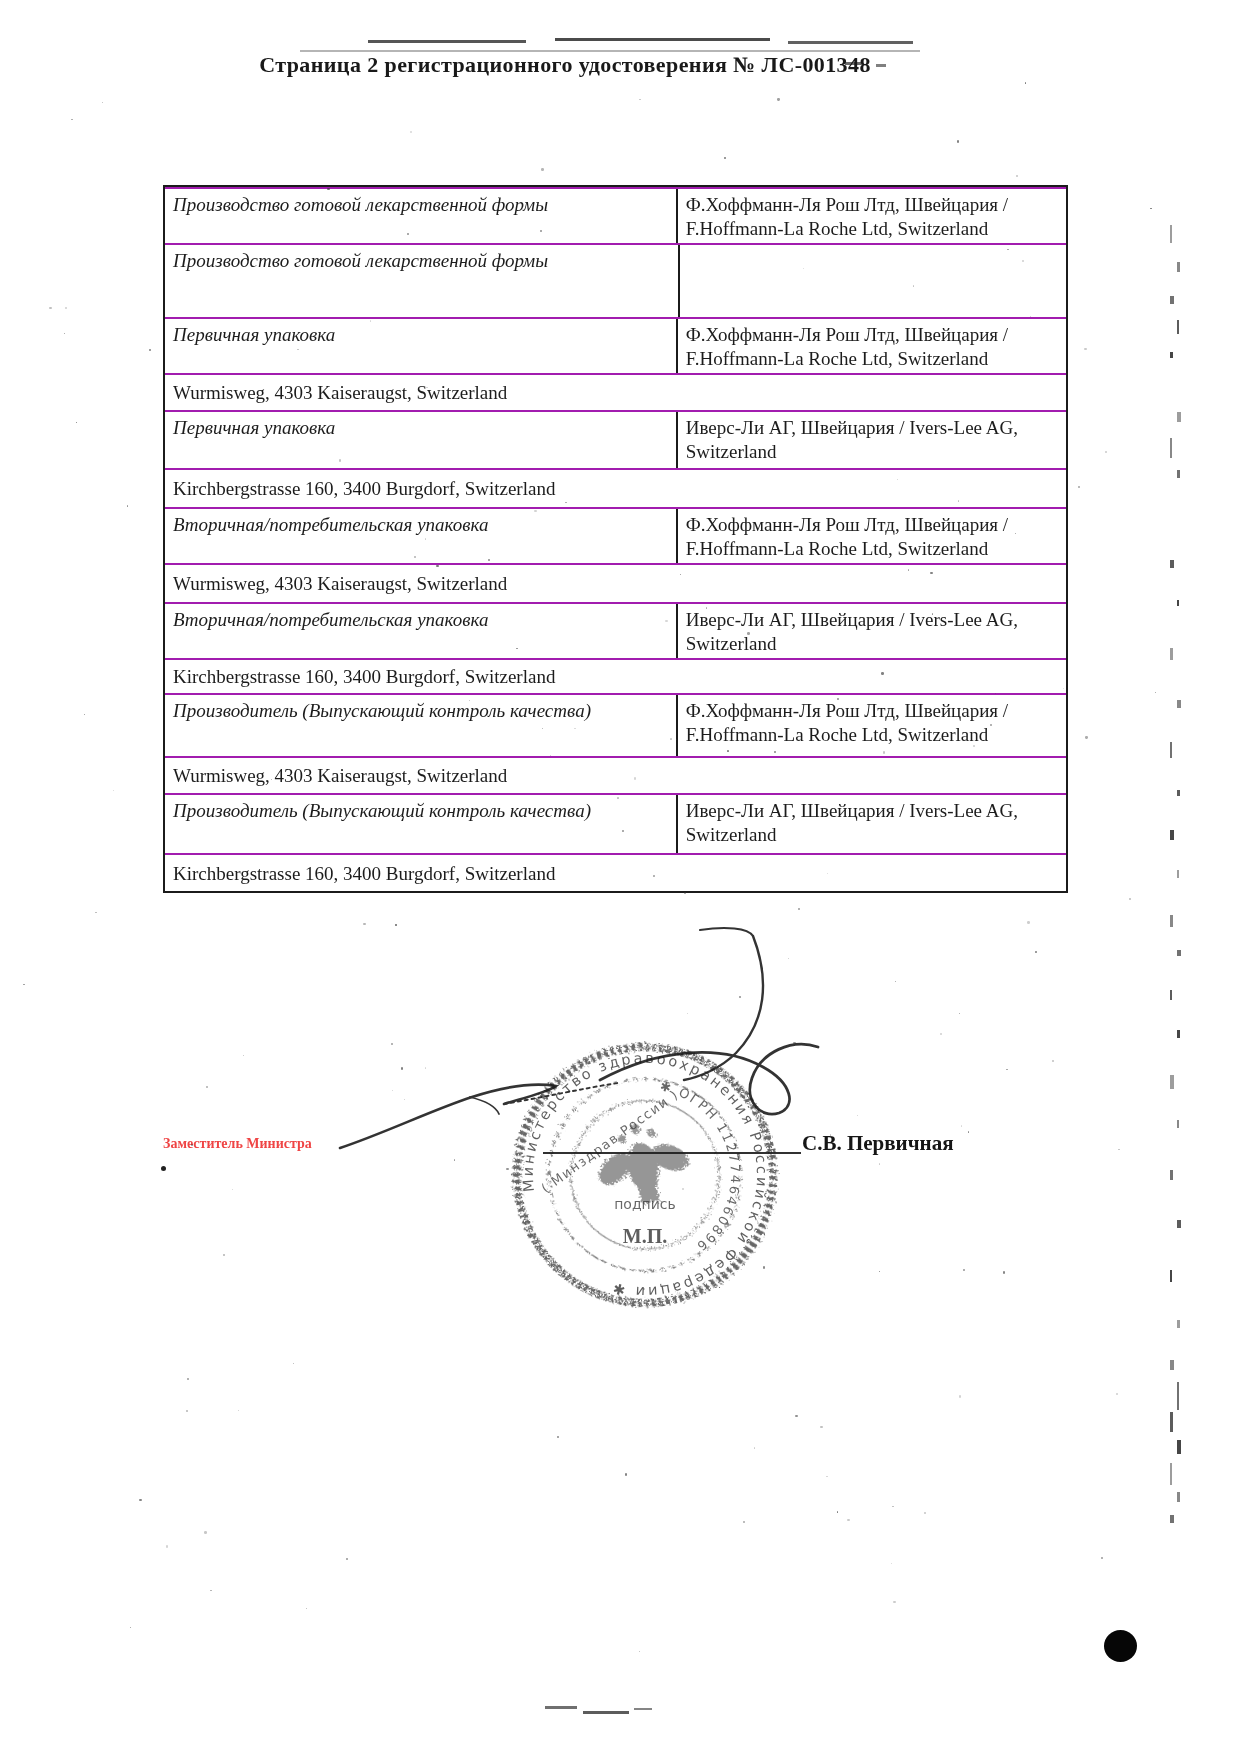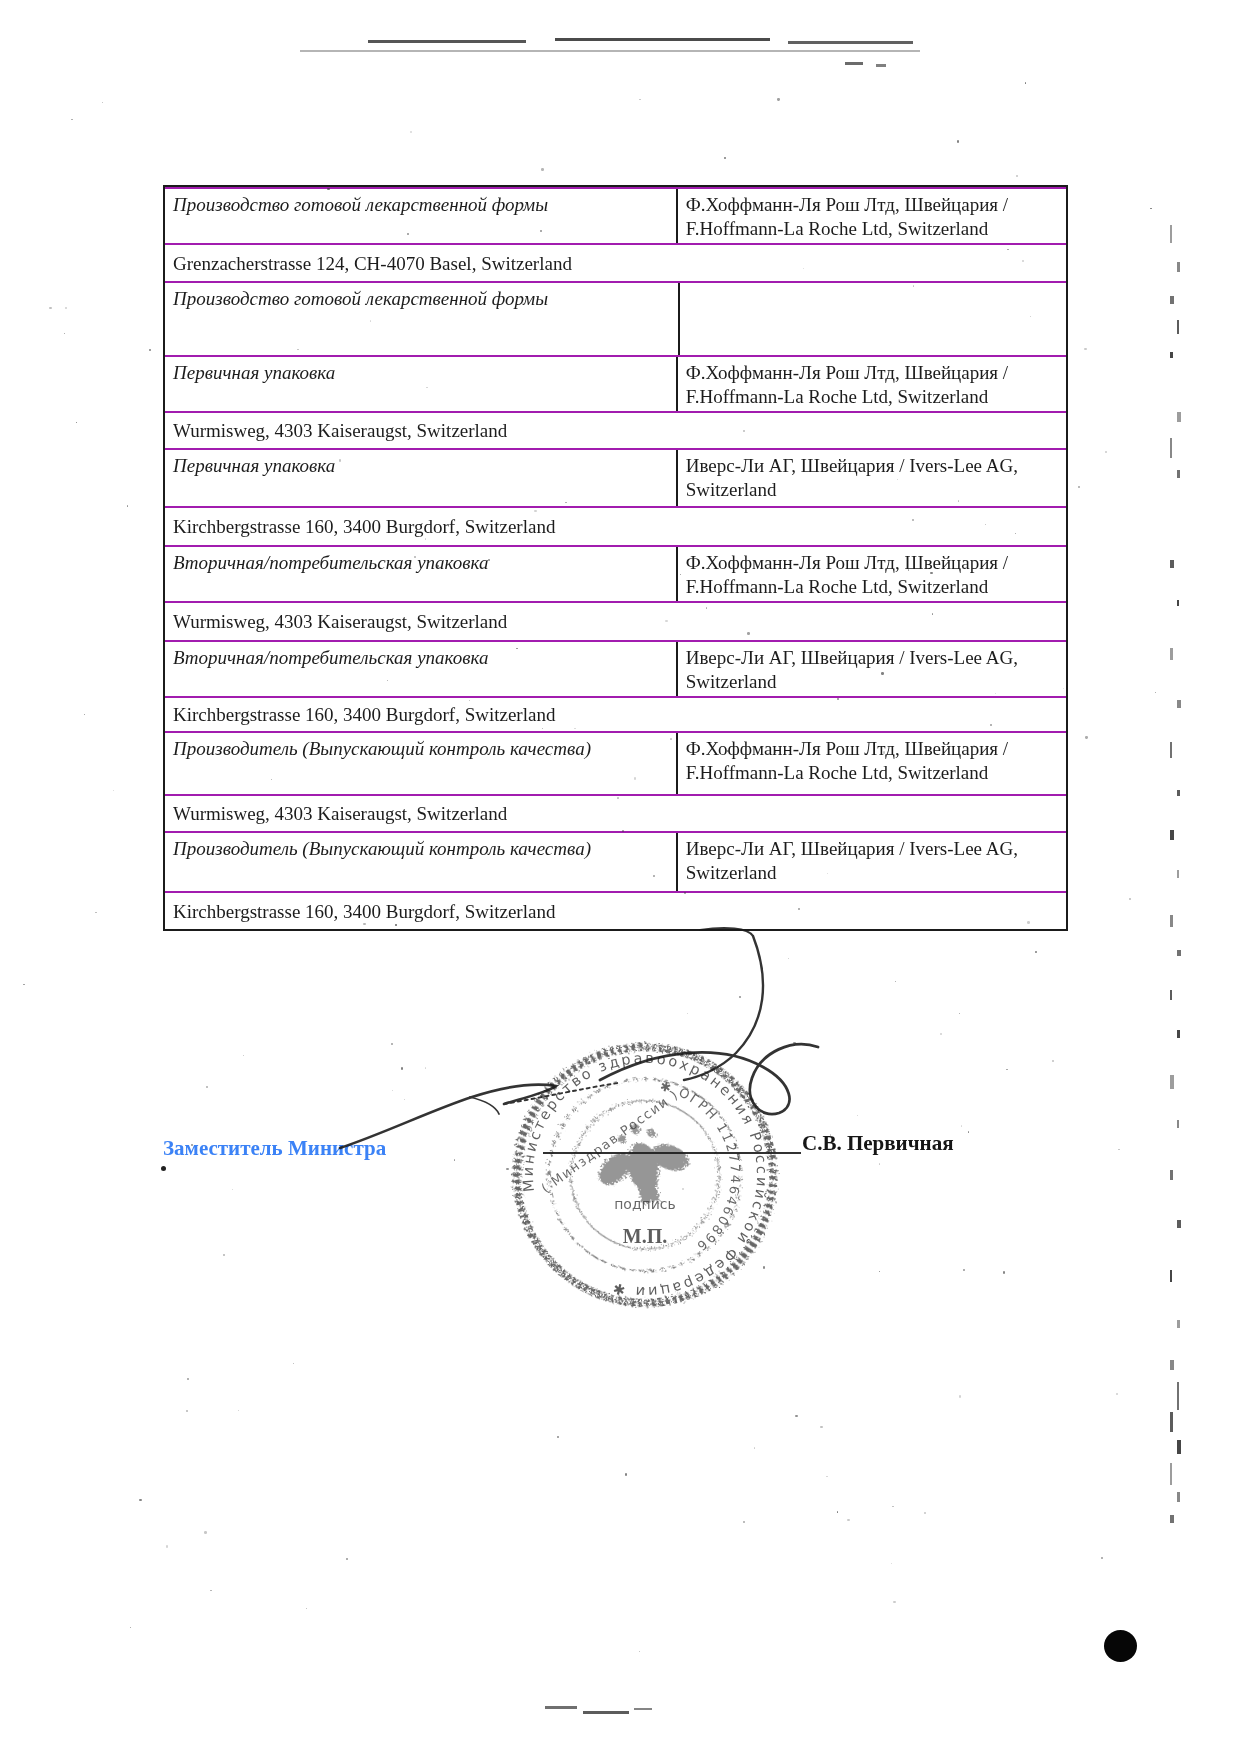--- a/index.html
+++ b/index.html
@@ -15,21 +15,21 @@
   .t-header{box-sizing:border-box;min-height:83px;padding:3px 8px 2px 8px;
             font-weight:bold;font-size:19px;line-height:25px;}
   .t-row{box-sizing:border-box;display:flex;border-top:2px solid #a21caf;}
   .cell-stage{box-sizing:border-box;width:515px;border-right:2px solid #1b1b1b;
               padding:4px 10px 2px 8px;font-style:italic;font-size:19px;line-height:24px;}
   .cell-manu{box-sizing:border-box;width:390px;padding:4px 8px 2px 8px;
              font-size:19px;line-height:24px;}
   .cell-address{box-sizing:border-box;width:905px;display:flex;align-items:center;
                 padding:2px 8px;font-size:19px;line-height:23px;}
   
-  .sig-label{position:absolute;left:163px;top:1136px;font-size:21px;font-weight:bold;color:#3b82f6;}
+  .sig-label{position:absolute;left:163px;top:1136px;font-size:14px;font-weight:bold;color:#ef4444;}
   .sig-bullet{position:absolute;left:161px;top:1166px;width:5px;height:5px;border-radius:50%;background:#222;}
   .sig-name{position:absolute;left:802px;top:1131px;font-size:21px;font-weight:bold;color:#161616;}
   .sig-line{position:absolute;left:543px;top:1152px;width:258px;height:2px;background:#1b1b1b;opacity:.9;}
   .stamp-wrap{position:absolute;left:465px;top:995px;width:360px;height:360px;opacity:.84;}
   .signature-svg{position:absolute;left:300px;top:900px;width:600px;height:350px;}
   
   .edge-art{position:absolute;background:#262626;}
   .speck{position:absolute;background:#3a3a3a;border-radius:50%;}
   .black-dot{position:absolute;left:1104px;top:1630px;width:33px;height:32px;border-radius:50%;background:#060606;}
   .smudge{position:absolute;background:#333;}
@@ -39,29 +39,27 @@
 
 <div id="page">
 
   <div class="head-dash" style="left:368px;top:40px;width:158px;height:3px;opacity:.8"></div>
   <div class="head-dash" style="left:555px;top:38px;width:215px;height:3px;opacity:.85"></div>
   <div class="head-dash" style="left:788px;top:41px;width:125px;height:3px;opacity:.75"></div>
   <div class="head-dash" style="left:300px;top:50px;width:620px;height:2px;opacity:.35"></div>
   <div class="head-dash" style="left:845px;top:62px;width:18px;height:3px;opacity:.7"></div>
   <div class="head-dash" style="left:876px;top:64px;width:10px;height:3px;opacity:.6"></div>
 
+  <div class="doc-title">Страница 2 регистрационного удостоверения № ЛС-001348</div>
 
   <div class="reg-table">
 
     <div class="t-row" style="min-height:52px">
       <div class="cell-stage">Производство готовой лекарственной формы</div>
       <div class="cell-manu">Ф.Хоффманн-Ля Рош Лтд, Швейцария / F.Hoffmann-La Roche Ltd, Switzerland</div>
-    </div>
-    <div class="t-row" style="min-height:38px">
-      <div class="cell-address">Grenzacherstrasse 124, CH-4070 Basel, Switzerland</div>
     </div>
     <div class="t-row" style="min-height:74px">
       <div class="cell-stage">Производство готовой лекарственной формы</div>
     </div>
     <div class="t-row" style="min-height:56px">
       <div class="cell-stage">Первичная упаковка</div>
       <div class="cell-manu">Ф.Хоффманн-Ля Рош Лтд, Швейцария / F.Hoffmann-La Roche Ltd, Switzerland</div>
     </div>
     <div class="t-row" style="min-height:37px">
       <div class="cell-address">Wurmisweg, 4303 Kaiseraugst, Switzerland</div>

